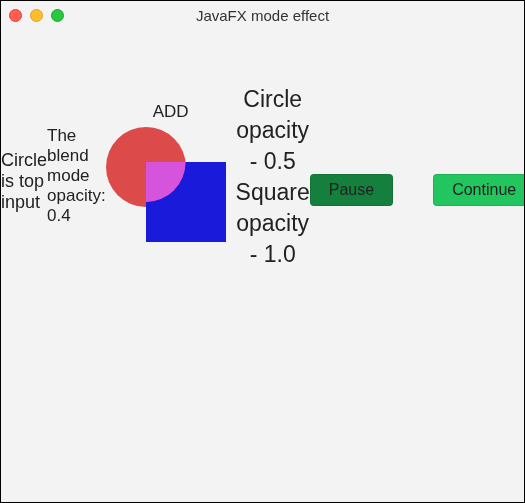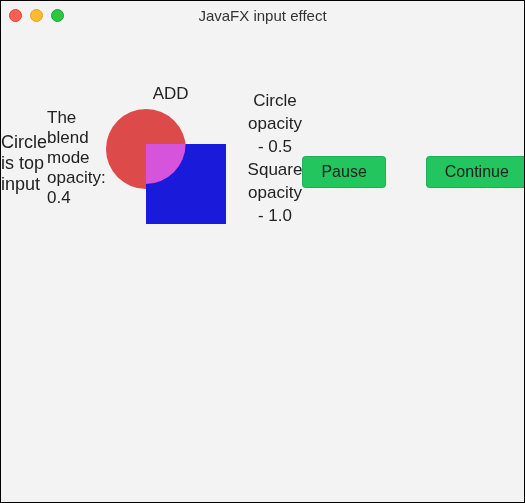--- a/index.html
+++ b/index.html
@@ -100,52 +100,51 @@
       top: 40px;
       left: 40px;
       background: #d653dc;
       clip-path: circle(40px at 0px 0px);
     }
     
     .circle.diff { z-index: 2; opacity: 0.65; }
     .square.diff { z-index: 1; }
     .opacity-info {
       text-align: center;
-      font-size: 17px;
+      font-size: 23px;
       color: #222;
       line-height: 1.35;
       margin-bottom: 25px;
-      margin-left: 12px;
     }
     .buttons {
       display: flex;
       gap: 40px;
     }
     .btn {
       padding: 6px 18px;
       font-size: 16px;
       border-radius: 4px;
       border: 1px solid rgba(0,0,0,0.1);
       cursor: pointer;
       font-family: inherit;
       color: #222;
     }
-    .btn.pause { background: #22c55e; }
+    .btn.pause { background: #15803d; }
     .btn.continue { background: #22c55e; }
   </style>
 </head>
 <body>
 
 <div class="titlebar">
   <div class="traffic-lights">
     <div class="tl red"></div>
     <div class="tl yellow"></div>
     <div class="tl green"></div>
   </div>
-  <div class="title">JavaFX input effect</div>
+  <div class="title">JavaFX mode effect</div>
 </div>
 
 <div class="content">
 
   <div class="heading1">Circle is top input</div>
   <div class="heading2">The blend mode opacity: 0.4</div>
 
   <div class="demos">
     <div class="demo">
       <div class="demo-label">ADD</div>

